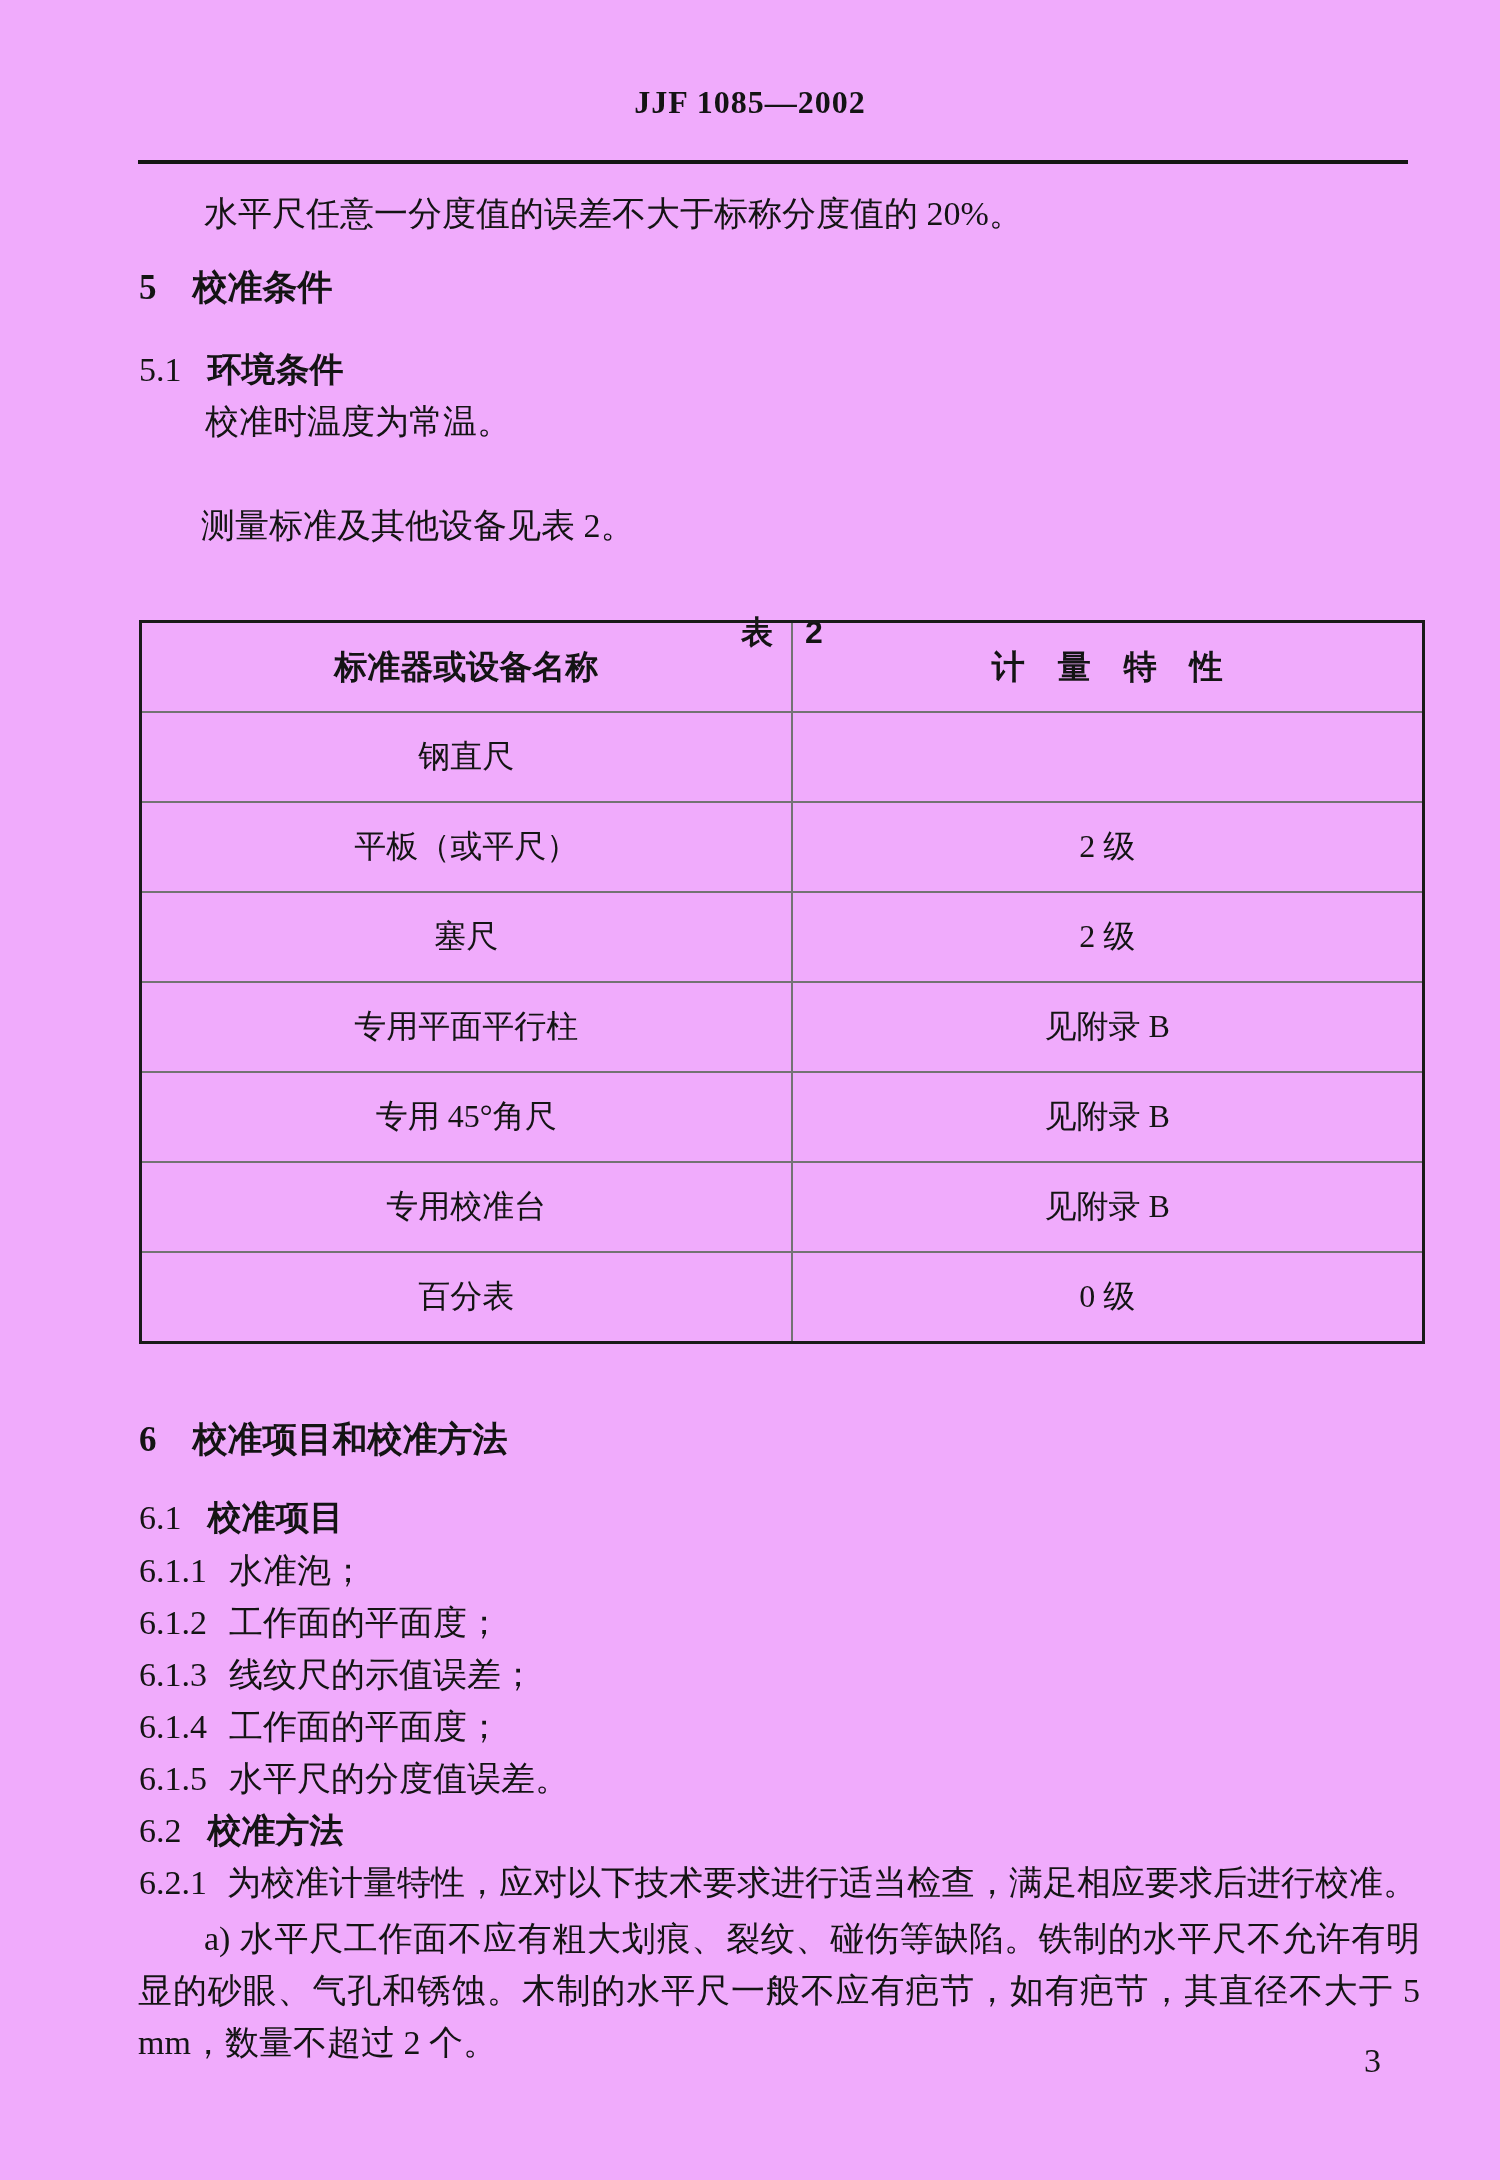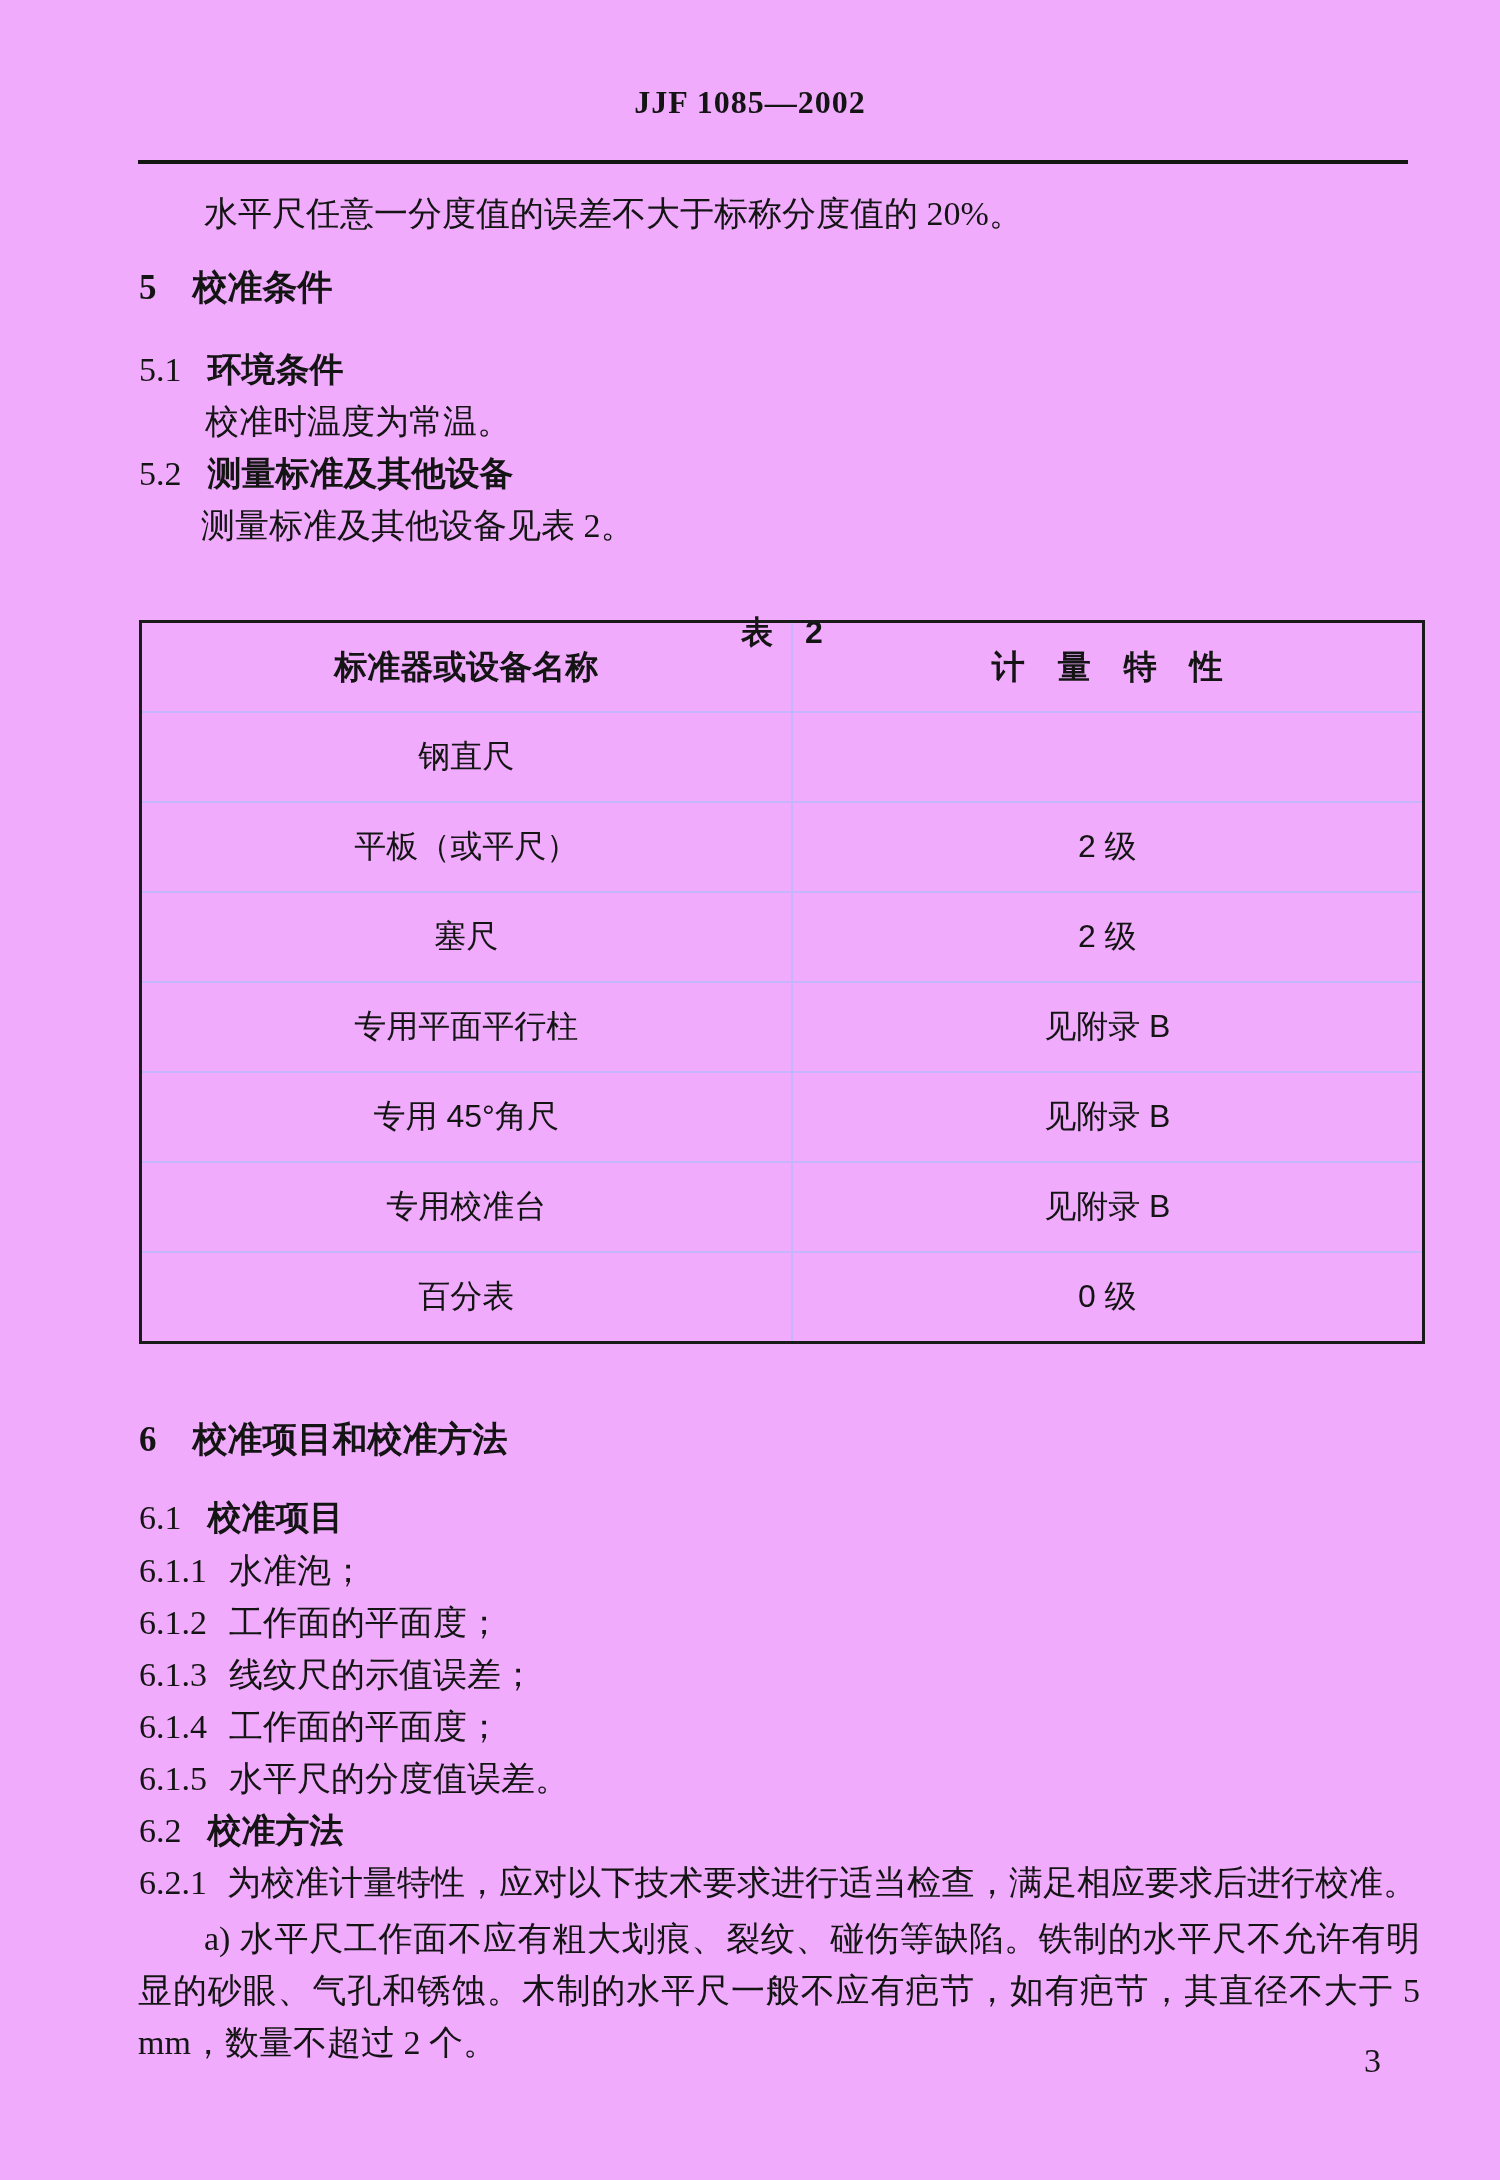--- a/index.html
+++ b/index.html
@@ -56,25 +56,25 @@
     font-weight:bold;font-size:32px;line-height:40px;margin-top:40px;
   }
   .eq-table{
     top:620px;left:139px;
     border-collapse:collapse;
     table-layout:fixed;
     width:1286px;
     border:3px solid #1a1a1a;
   }
   .eq-table td,.eq-table th{
-    border:2px solid #c4b5fd;
+    border:2px solid #737373;
     height:88px;
     text-align:center;
     vertical-align:middle;
-    font-family:Liberation Sans, sans-serif;
+    font-family:Liberation Serif, serif;
     font-size:32px;
     font-weight:normal;
     padding:0;
   }
   .eq-table th{font-weight:bold;font-size:33px;}
   .h6{top:1418px;left:139px;font-size:35px;}
   .h61{top:1496px;left:139px;}
   .item0{top:1549px;left:139px;}
   .item1{top:1601px;left:139px;}
   .item2{top:1653px;left:139px;}
@@ -103,23 +103,20 @@
 
   <div class="abs body-line h-main">
     <span class="num-main">5</span><span class="hei title">校准条件</span>
   </div>
 
   <div class="abs body-line h-sub h51">
     <span class="num-sub">5.1</span><span class="hei title">环境条件</span>
   </div>
   <div class="abs body-line p1">校准时温度为常温。</div>
 
-  <div class="abs body-line h-sub h52">
-    <span class="num-sub">5.2</span><span class="hei title">测量标准及其他设备</span>
-  </div>
   <div class="abs body-line p2">测量标准及其他设备见表 2。</div>
 
   <div class="abs tcaption">表　2</div>
 
   <table class="abs eq-table">
     <colgroup>
         <col style="width:651px">
         <col>
       </colgroup>
     <tbody>

